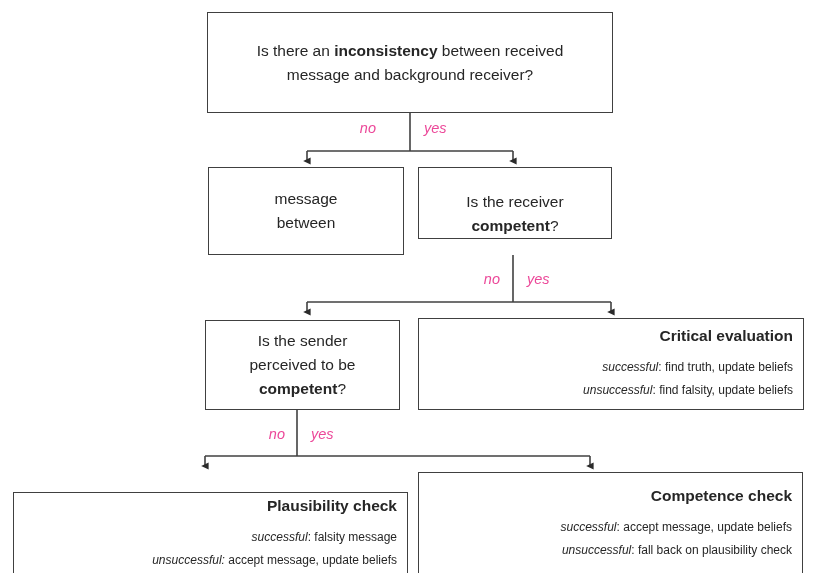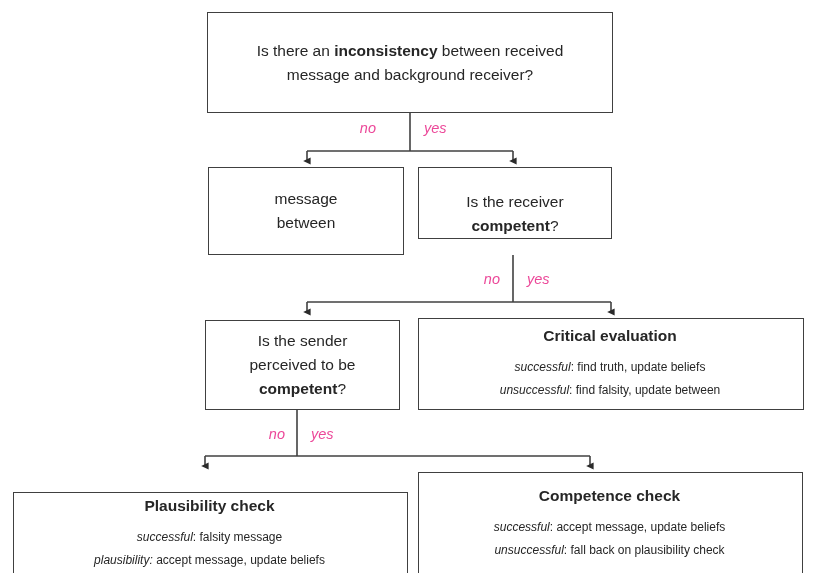--- a/index.html
+++ b/index.html
@@ -25,24 +25,24 @@
     background: #ffffff;
     display: flex;
     flex-direction: column;
     justify-content: center;
   }
   .node.centered {
     align-items: center;
     text-align: center;
   }
   .node.left {
-    align-items: center;
+    align-items: flex-end;
     text-align: left;
     padding-left: 14px;
-    padding-right: 16px;
+    padding-right: 10px;
   }
   .q-line {
     font-size: 15.5px;
     line-height: 24px;
     white-space: nowrap;
   }
   .q-line b { font-weight: bold; }
   .card-title {
     font-size: 15.5px;
     font-weight: bold;
@@ -124,27 +124,27 @@
 
   <div class="node centered" style="left:205px; top:320px; width:195px; height:90px;">
     <div class="q-line">Is the sender</div>
     <div class="q-line">perceived to be</div>
     <div class="q-line"><b>competent</b><span>?</span></div>
   </div>
 
   <div class="node left" style="left:418px; top:318px; width:386px; height:92px;">
     <div class="card-title">Critical evaluation</div>
     <div class="card-line"><i>successful</i><span>: find truth, update beliefs</span></div>
-    <div class="card-line"><i>unsuccessful</i><span>: find falsity, update between</span></div>
+    <div class="card-line"><i>unsuccessful</i><span>: find falsity, update beliefs</span></div>
   </div>
 
   <div class="node left" style="left:13px; top:472px; width:395px; height:83px;margin-top:20px;">
     <div class="card-title">Plausibility check</div>
     <div class="card-line"><i>successful</i><span>: falsity message</span></div>
-    <div class="card-line"><i>plausibility:</i><span> accept message, update beliefs</span></div>
+    <div class="card-line"><i>unsuccessful:</i><span> accept message, update beliefs</span></div>
   </div>
 
   <div class="node left" style="left:418px; top:472px; width:385px; height:103px;">
     <div class="card-title">Competence check</div>
     <div class="card-line"><i>successful</i><span>: accept message, update beliefs</span></div>
     <div class="card-line"><i>unsuccessful</i><span>: fall back on plausibility check</span></div>
   </div>
 
   <div class="edge-label" style="left:376px; top:120px; transform:translateX(-100%);">no</div>
   <div class="edge-label" style="left:424px; top:120px;">yes</div>

